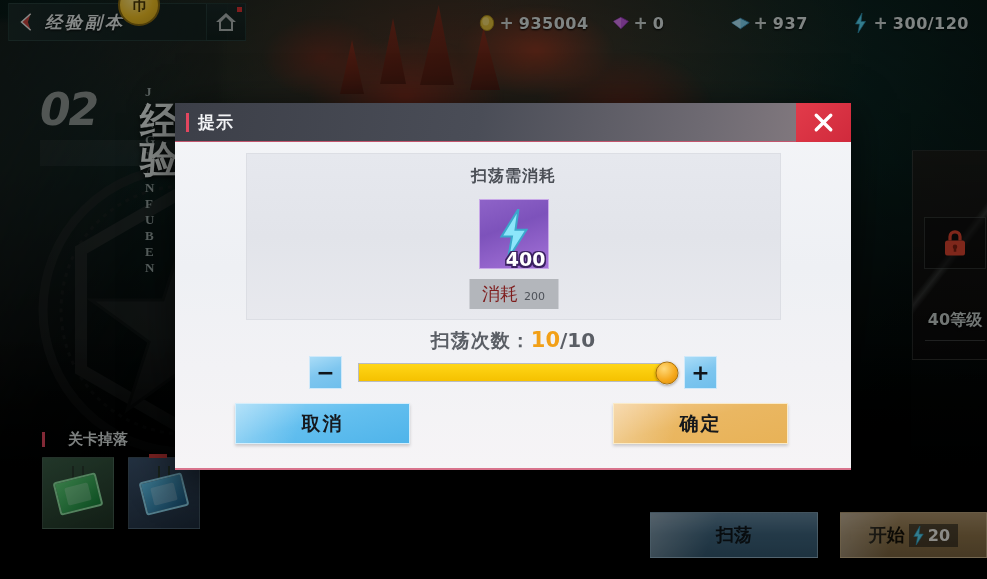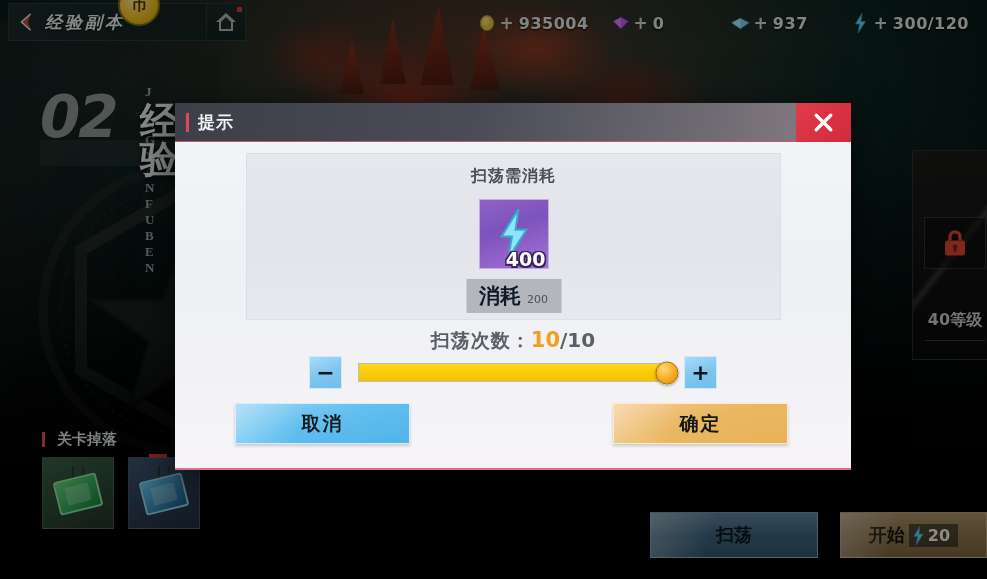--- a/index.html
+++ b/index.html
@@ -105,21 +105,21 @@
   }
 
   
   .stage-title { position: absolute; left: 40px; top: 62px; z-index: 5; }
   .pinyin {
     position: absolute; left: 105px; top: 22px;
     color: #9aa8a5; font-size: 13px; font-weight: bold; letter-spacing: 5px; font-family: Liberation Serif, serif;
   }
   .stage-num {
     position: absolute; left: 0; top: 26px;
-    color: #9aa19f; font-size: 58px; font-weight: bold; font-style: italic;
+    color: #9aa19f; font-size: 44px; font-weight: bold; font-style: italic;
     line-height: 1; letter-spacing: -2px; opacity: .9;
   }
   .stage-name {
     position: absolute; left: 100px; top: 40px;
     color: #e9efed; font-size: 38px; font-weight: bold;
     line-height: 1; letter-spacing: 2px;
     text-shadow: 0 2px 5px rgba(0,0,0,.9);
   }
   .stage-sub-bar {
     position: absolute; left: 40px; top: 140px; width: 200px; height: 26px;
@@ -148,21 +148,21 @@
   }
   .lock-icon-box {
     position: absolute; left: 50%; top: 44%; transform: translate(-50%,-50%);
     width: 62px; height: 52px;
     display: flex; align-items: center; justify-content: center;
     background: rgba(10,10,10,0.5); border: 1px solid rgba(140,150,148,0.25);
   }
 
   
   .drops { position: absolute; left: 42px; top: 430px; z-index: 6; }
-  .drops-head { display: flex; align-items: center; gap: 12px; margin-bottom: 8px; }
+  .drops-head { display: flex; align-items: center; gap: 23px; margin-bottom: 8px; }
   .drops-bar { width: 3px; height: 15px; background: #e0485e; }
   .drops-title { color: #d8dedd; font-size: 15px; font-weight: bold; text-shadow: 0 1px 3px #000; }
   .drop-list { display: flex; gap: 14px; }
   .drop-item {
     width: 72px; height: 72px; position: relative; cursor: pointer;
     border: 1px solid rgba(120,140,135,0.3);
   }
   .drop-item.green { background: linear-gradient(155deg, #3a5e47, #203425); }
   .drop-item.blue  { background: linear-gradient(155deg, #3d5570, #1f2d3d); }
   .drop-item .chip {
@@ -248,21 +248,21 @@
   .cost-icon-count {
     position: absolute; right: 2px; bottom: -2px;
     color: #fff; font-size: 19px; font-weight: bold;
     text-shadow: -1.5px -1.5px 0 #3a2060, 1.5px -1.5px 0 #3a2060, -1.5px 1.5px 0 #3a2060, 1.5px 1.5px 0 #3a2060;
   }
   .cost-badge {
     position: absolute; left: 50%; top: 125px; transform: translateX(-50%);
     background: #b3b6bb; padding: 3px 13px;
     display: flex; align-items: baseline; gap: 6px;
   }
-  .cost-badge .t { color: #0f172a; font-size: 21px; font-weight: bold; }
+  .cost-badge .t { color: #7f1d1d; font-size: 18px; font-weight: normal; }
   .cost-badge .n { color: #4d5158; font-size: 11px; font-weight: normal; }
 
   .count-row {
     position: absolute; left: 0; right: 0; top: 225px;
     text-align: center;
   }
   .count-label { color: #5a5e65; font-size: 19px; font-weight: bold; letter-spacing: 1px; }
   .count-cur { color: #f2a017; font-size: 21px; font-weight: bold; }
   .count-sep { color: #5a5e65; font-size: 20px; font-weight: bold; }
   .count-max { color: #5a5e65; font-size: 20px; font-weight: bold; }

